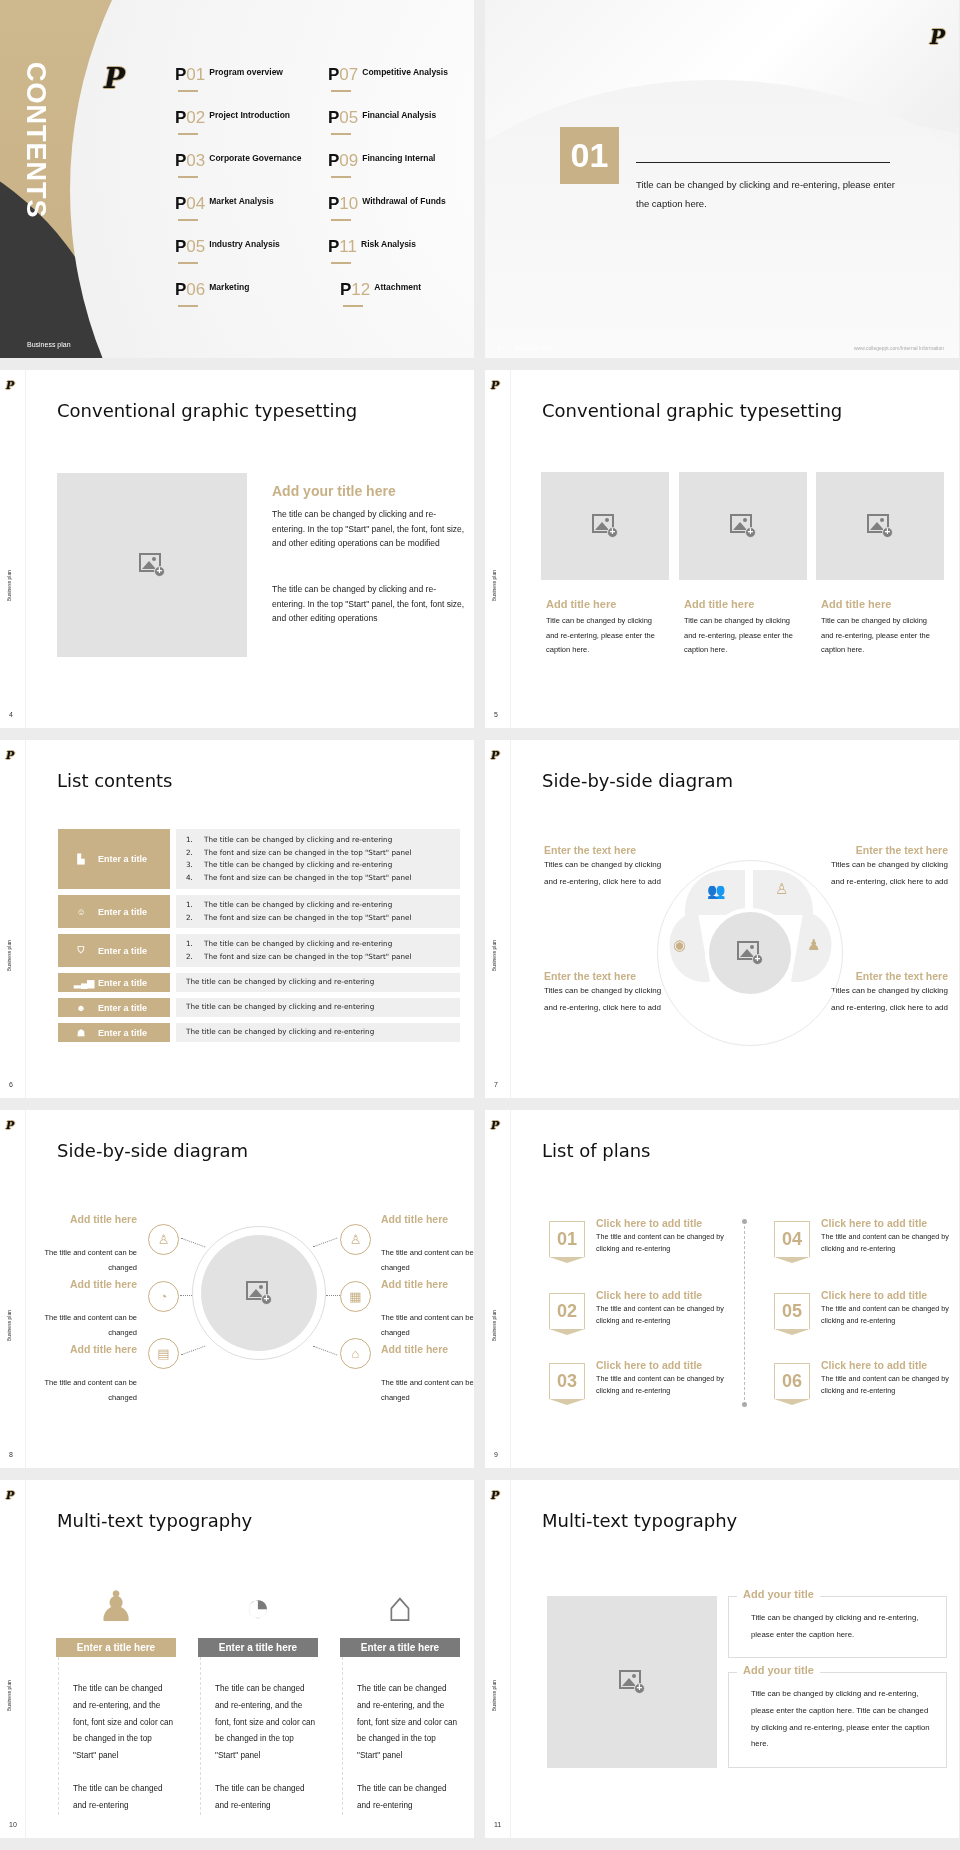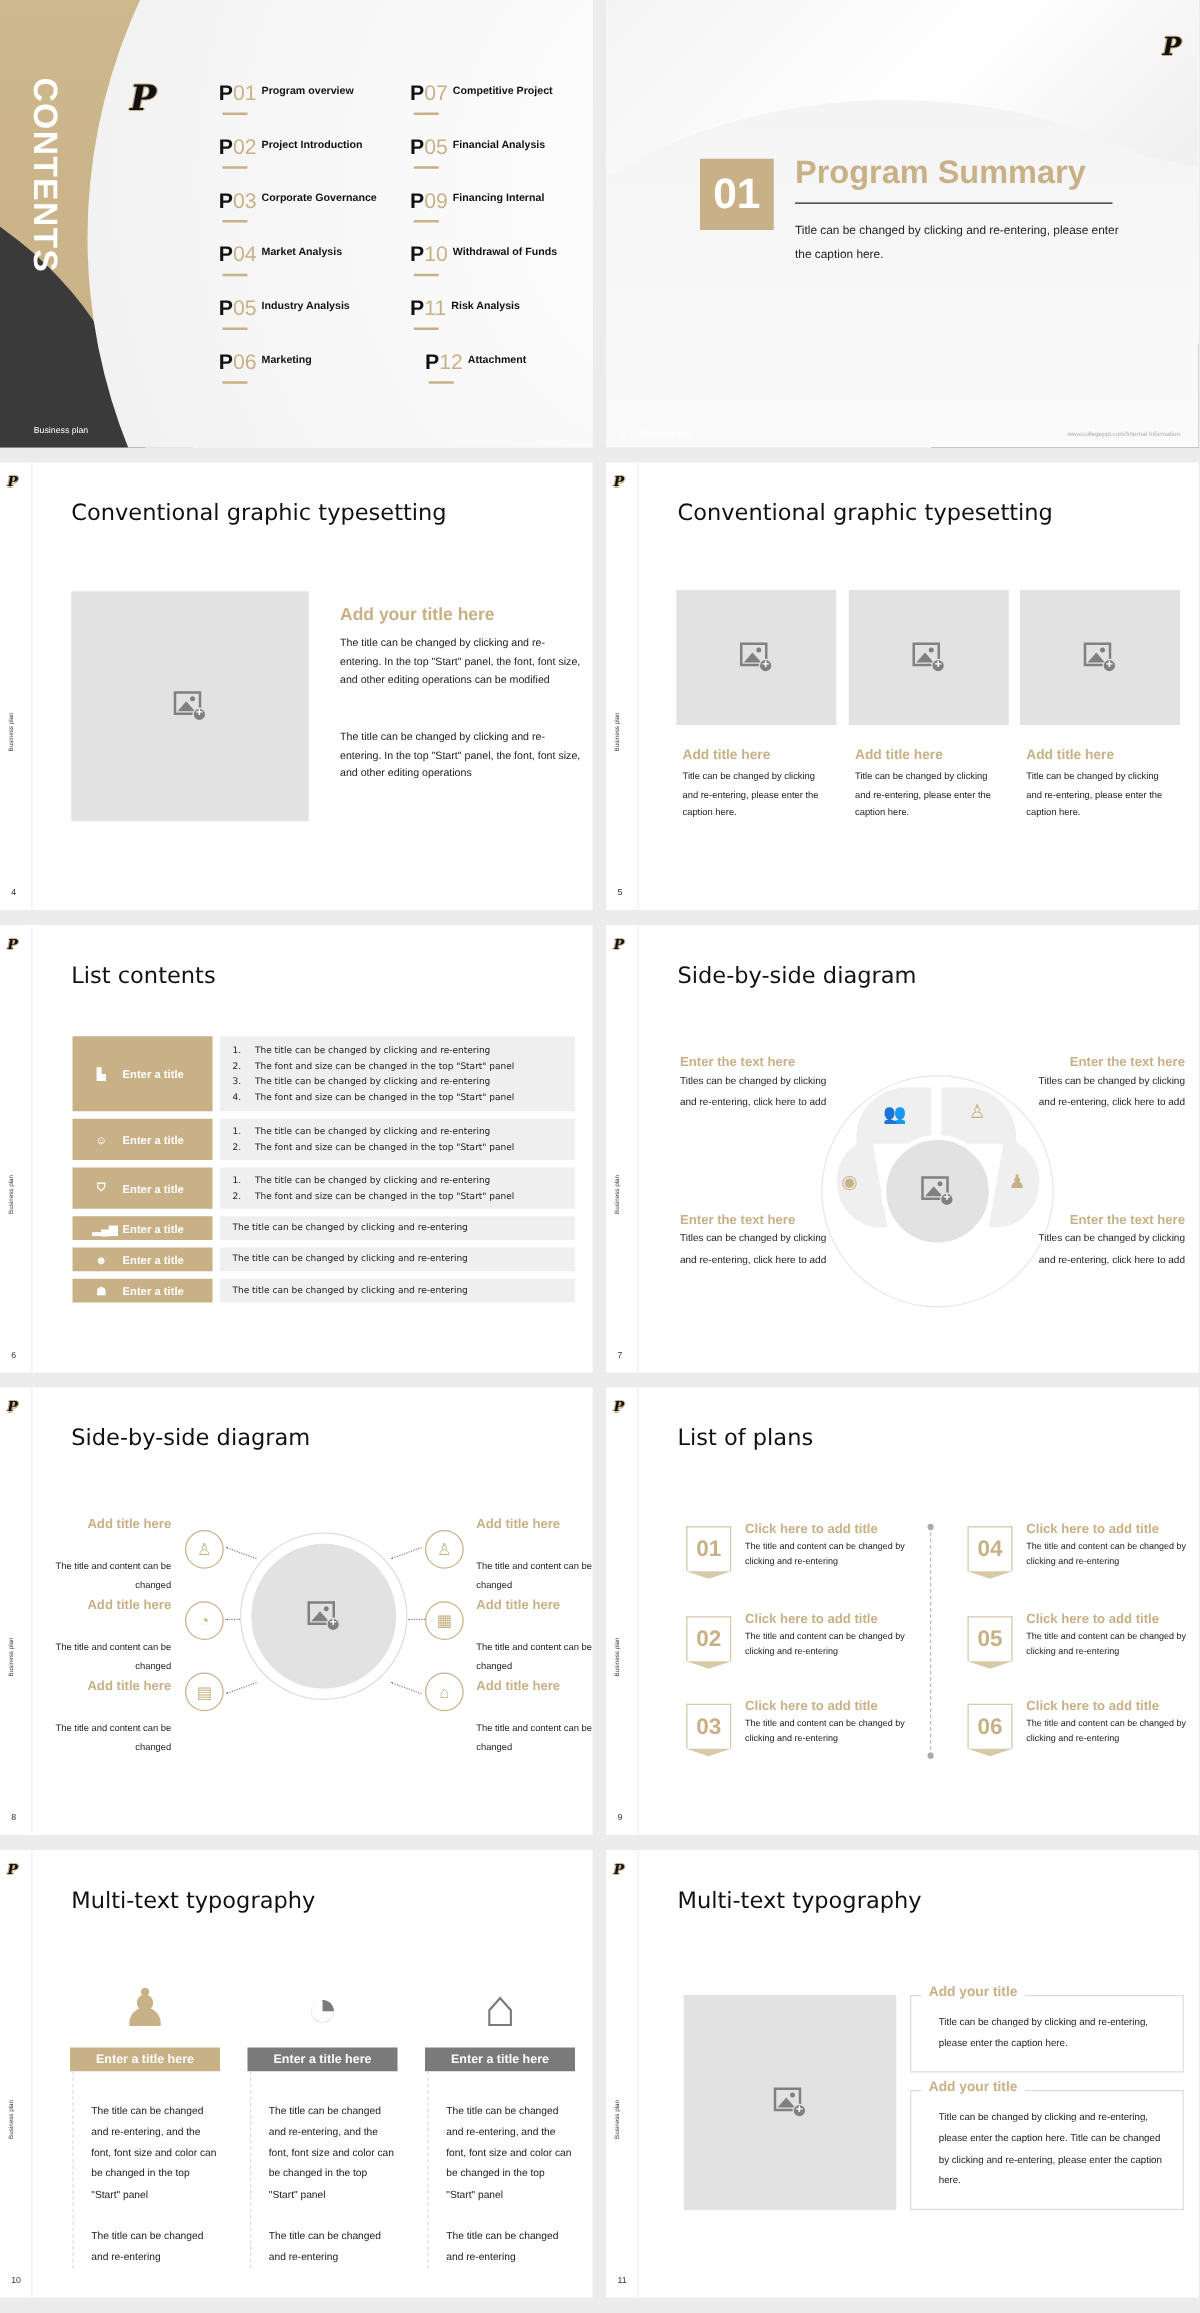--- a/index.html
+++ b/index.html
@@ -165,21 +165,21 @@
       <div class="lbl">Industry Analysis</div>
       <div class="ul"></div>
     </div>
   <div class="toc-item" style="left:175px;top:281px">
       <div class="pnum"><span class="p">P</span><span class="n">06</span></div>
       <div class="lbl">Marketing</div>
       <div class="ul"></div>
     </div>
   <div class="toc-item" style="left:328px;top:66px">
       <div class="pnum"><span class="p">P</span><span class="n">07</span></div>
-      <div class="lbl">Competitive Project</div>
+      <div class="lbl">Competitive Analysis</div>
       <div class="ul"></div>
     </div>
   <div class="toc-item" style="left:328px;top:109px">
       <div class="pnum"><span class="p">P</span><span class="n">05</span></div>
       <div class="lbl">Financial Analysis</div>
       <div class="ul"></div>
     </div>
   <div class="toc-item" style="left:328px;top:152px">
       <div class="pnum"><span class="p">P</span><span class="n">09</span></div>
       <div class="lbl">Financing Internal</div>
@@ -203,21 +203,20 @@
 </div>
 
 <div class="slide" id="s2">
   <div class="bg"></div>
   <div class="beige"></div>
   <div class="white"></div>
   <div class="dark"></div>
   <div class="white2"></div>
   <div class="logo p-logo">P</div>
   <div class="numbox">01</div>
-  <div class="sum-title">Program Summary</div>
   <div class="rule"></div>
   <div class="cap">Title can be changed by clicking and re-entering, please enter the caption here.</div>
   <div class="foot-n">3</div>
   <div class="foot-bp">Business plan</div>
   <div class="foot-url">www.collegeppt.com/Internal Information</div>
 </div>
 
 <div class="slide" id="s3">
   <div class="rail">
     <div class="mini-logo p-logo">P</div>

